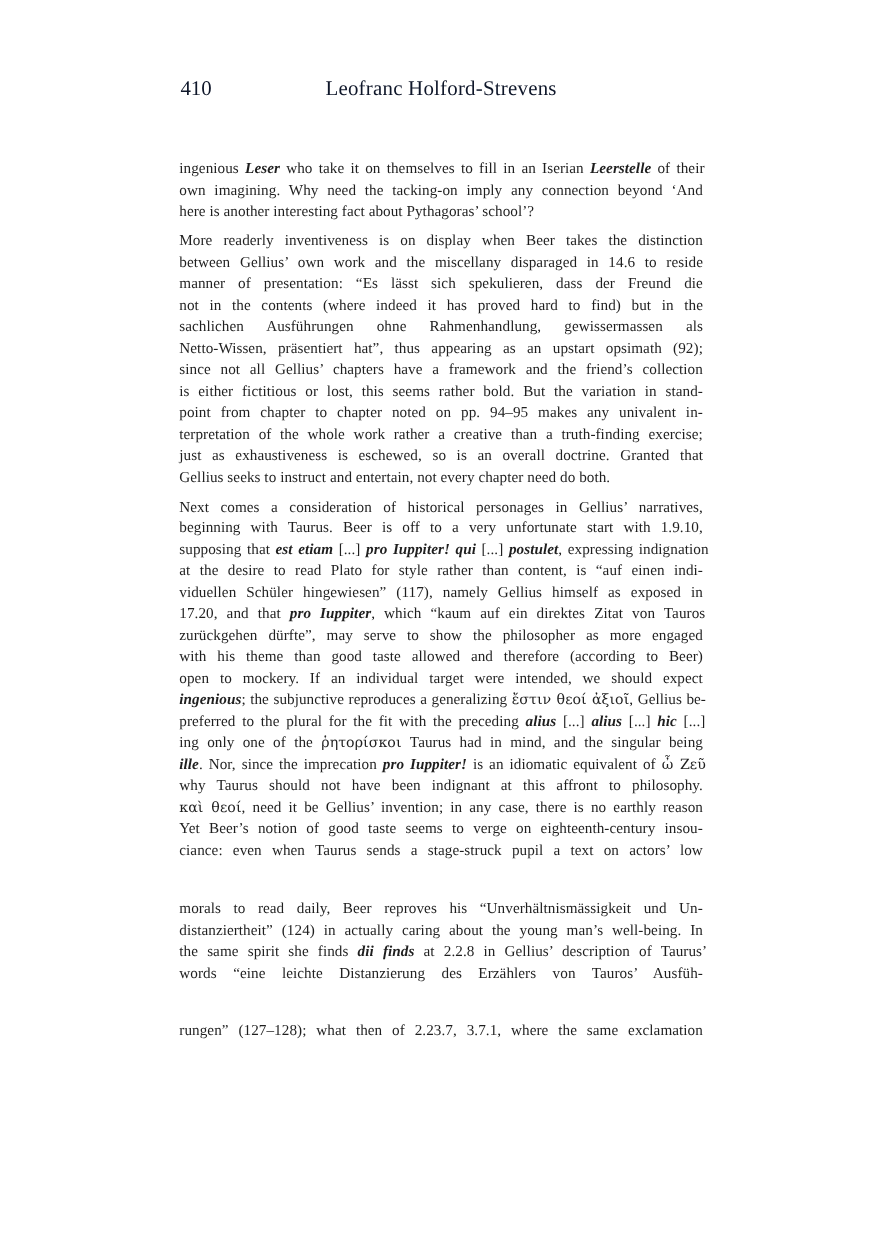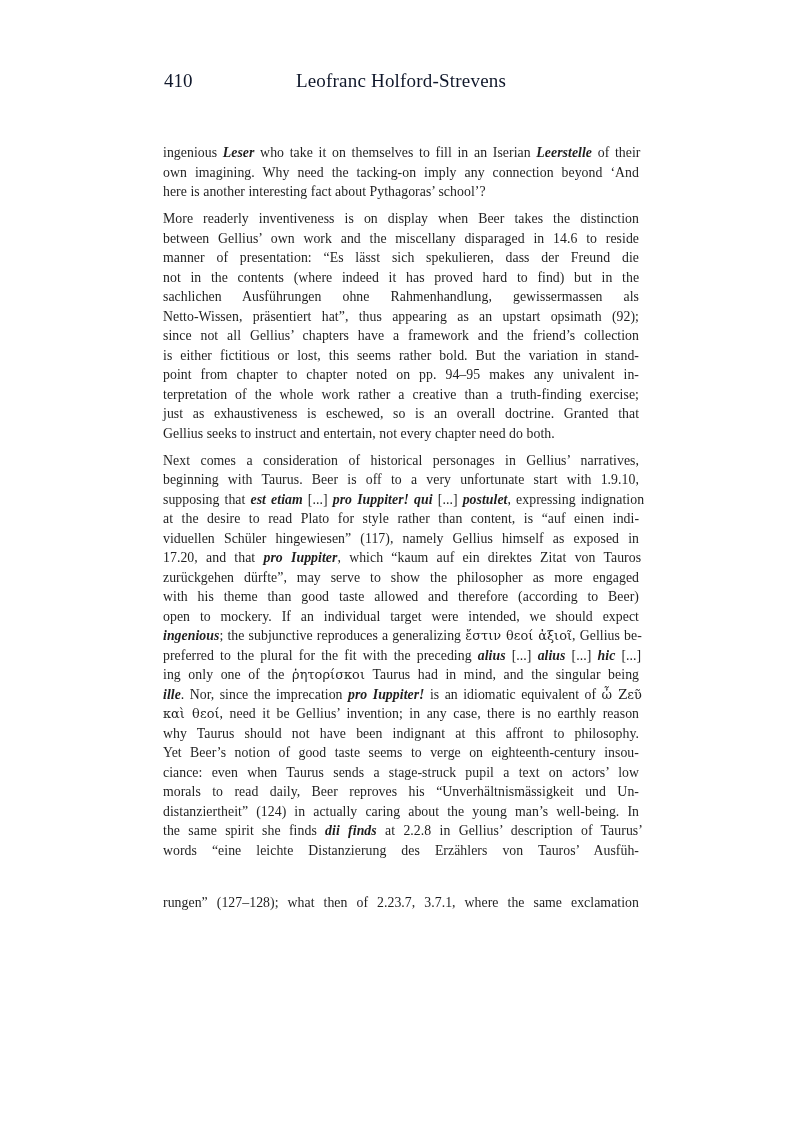--- a/index.html
+++ b/index.html
@@ -83,24 +83,24 @@
         <div class="tline" style="word-spacing: 5.02px;"><span class="lc"><span>at the desire to read Plato for style rather than content, is “auf einen indi-</span></span></div>
         <div class="tline" style="word-spacing: 5.62px;"><span class="lc"><span>viduellen Schüler hingewiesen” (117), namely Gellius himself as exposed in</span></span></div>
         <div class="tline" style="word-spacing: 4.73px;"><span class="lc"><span>17.20, and that </span><span class="seg-i">pro Iuppiter</span><span>, which “kaum auf ein direktes Zitat von Tauros</span></span></div>
         <div class="tline" style="word-spacing: 6.45px;"><span class="lc"><span>zurückgehen dürfte”, may serve to show the philosopher as more engaged</span></span></div>
         <div class="tline" style="word-spacing: 6.34px;"><span class="lc"><span>with his theme than good taste allowed and therefore (according to Beer)</span></span></div>
         <div class="tline" style="word-spacing: 6.37px;"><span class="lc"><span>open to mockery. If an individual target were intended, we should expect</span></span></div>
         <div class="tline" style="word-spacing: 0.62px;"><span class="lc"><span class="seg-i">ingenious</span><span>; the subjunctive reproduces a generalizing </span><span class="seg-g">ἔστιν θεοί ἀξιοῖ</span><span>, Gellius be-</span></span></div>
         <div class="tline" style="word-spacing: 2.62px;"><span class="lc"><span>preferred to the plural for the fit with the preceding </span><span class="seg-i">alius</span><span> [...] </span><span class="seg-i">alius</span><span> [...] </span><span class="seg-i">hic</span><span> [...]</span></span></div>
         <div class="tline" style="word-spacing: 4.07px;"><span class="lc"><span>ing only one of the </span><span class="seg-g">ῥητορίσκοι</span><span> Taurus had in mind, and the singular being</span></span></div>
         <div class="tline" style="word-spacing: 1.91px;"><span class="lc"><span class="seg-i">ille</span><span>. Nor, since the imprecation </span><span class="seg-i">pro Iuppiter!</span><span> is an idiomatic equivalent of </span><span class="seg-g">ὦ Ζεῦ</span></span></div>
+        <div class="tline" style="word-spacing: 6.65px;"><span class="lc"><span>why Taurus should not have been indignant at this affront to philosophy.</span></span></div>
         <div class="tline" style="word-spacing: 2.98px;"><span class="lc"><span class="seg-g">καὶ θεοί</span><span>, need it be Gellius’ invention; in any case, there is no earthly reason</span></span></div>
-        <div class="tline" style="word-spacing: 6.65px;"><span class="lc"><span>why Taurus should not have been indignant at this affront to philosophy.</span></span></div>
         <div class="tline" style="word-spacing: 4.89px;"><span class="lc"><span>Yet Beer’s notion of good taste seems to verge on eighteenth-century insou-</span></span></div>
         <div class="tline" style="word-spacing: 5.77px;"><span class="lc"><span>ciance: even when Taurus sends a stage-struck pupil a text on actors’ low</span></span></div>
-        <div class="tline" style="word-spacing: 7.89px;"><span class="lc"><span>morals to read daily, Beer reproves his “Unverhältnismässigkeit und Un-</span></span></div>
+        <div class="tline" style="word-spacing: 7.89px; margin-top: 34px;"><span class="lc"><span>morals to read daily, Beer reproves his “Unverhältnismässigkeit und Un-</span></span></div>
         <div class="tline" style="word-spacing: 4.57px;"><span class="lc"><span>distanziertheit” (124) in actually caring about the young man’s well-being. In</span></span></div>
         <div class="tline" style="word-spacing: 4.8px;"><span class="lc"><span>the same spirit she finds </span><span class="seg-i">dii finds</span><span> at 2.2.8 in Gellius’ description of Taurus’</span></span></div>
         <div class="tline" style="word-spacing: 11.47px;"><span class="lc"><span>words “eine leichte Distanzierung des Erzählers von Tauros’ Ausfüh-</span></span></div>
         <div class="tline" style="word-spacing: 5.47px; margin-top: 33px;"><span class="lc"><span>rungen” (127–128); what then of 2.23.7, 3.7.1, where the same exclamation</span></span></div>
       </div>
     </div>
 </div>
 
 </body></html>

